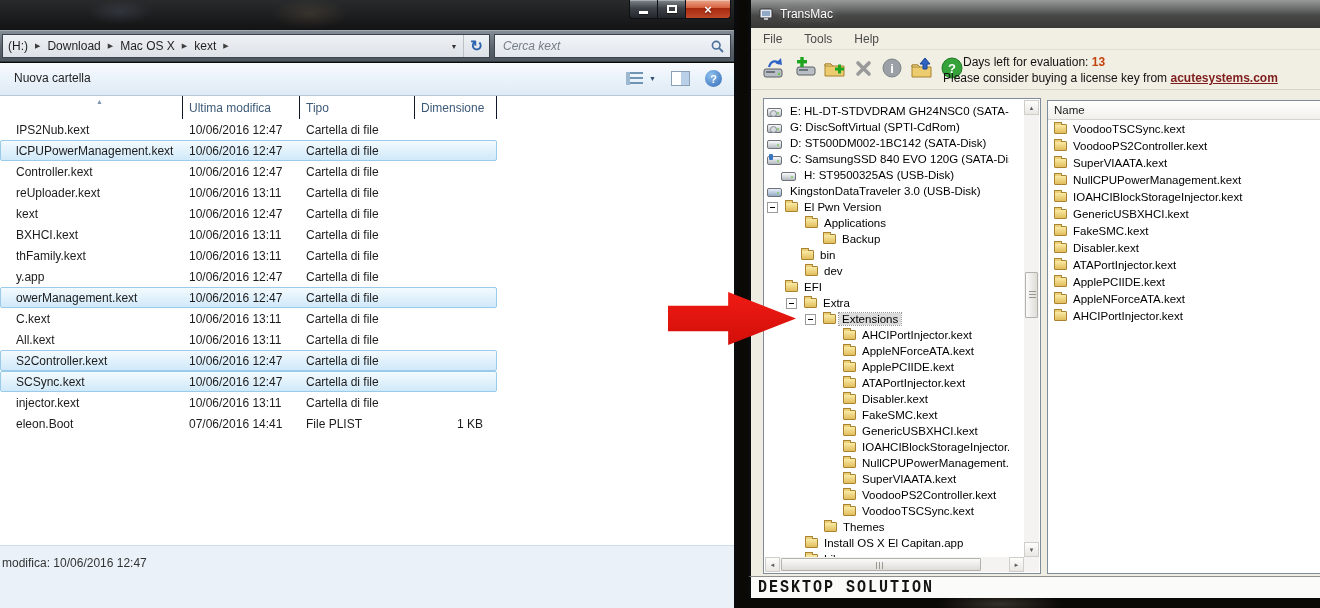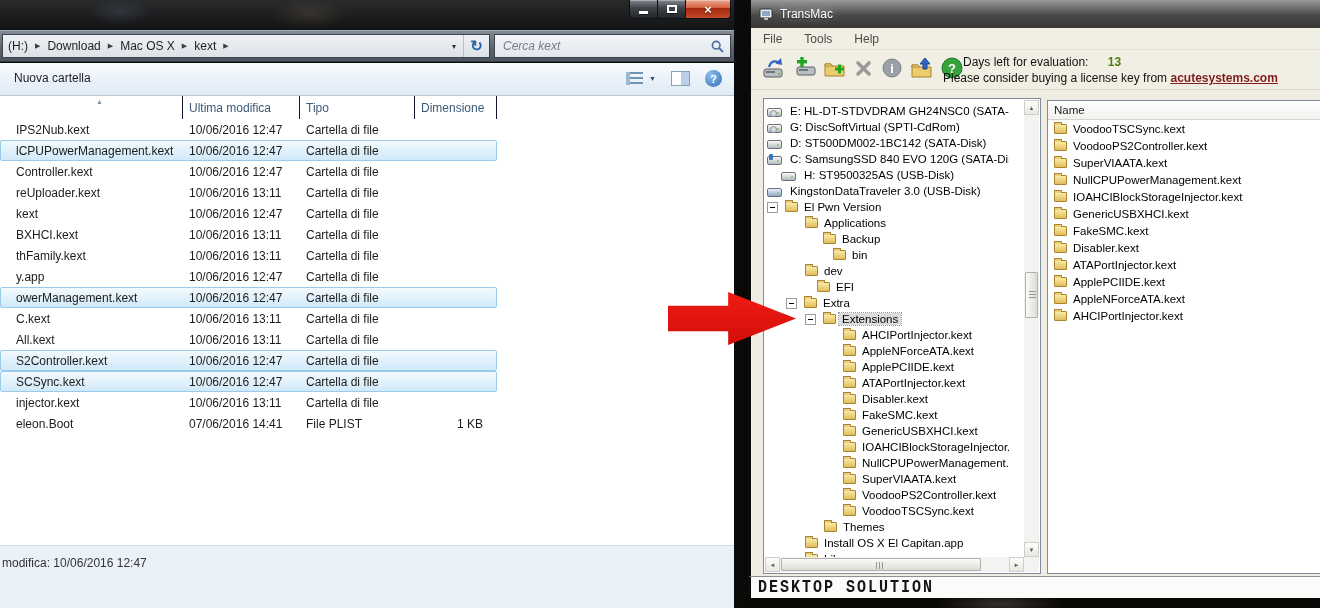--- a/index.html
+++ b/index.html
@@ -90,21 +90,21 @@
     background:linear-gradient(rgba(82,88,98,.55), rgba(16,17,20,.75) 55%, rgba(10,10,12,.8));
     display:flex; align-items:center; padding-left:8px; gap:6px; }
   .tm-title { color:#fff; font-size:12px; text-shadow:0 0 6px rgba(255,255,255,.6), 0 1px 2px #000; }
   .tm-menubar { position:absolute; left:0; top:28px; width:100%; height:22px; background:#f1efe3;
     border-bottom:1px solid #e3e0d1; display:flex; align-items:center; padding-left:12px; gap:22px;
     font-size:12px; color:#4a4a4a; }
   .tm-toolbar { position:absolute; left:0; top:50px; width:100%; height:40px; background:#f1efe3;
     border-bottom:1px solid #d9d6c7; }
   .tm-icons { position:absolute; left:12px; top:7px; display:flex; gap:7px; align-items:center; }
   .tm-eval { position:absolute; left:192px; top:4px; font-size:12px; color:#111; line-height:16px; }
-  .eval-days { color:#4d7c0f; font-weight:bold;margin-left:16px; }
+  .eval-days { color:#c2410c; font-weight:bold; }
   .eval-label { font-weight:normal;padding-left:20px; }
   .eval-link { color:#7f1d1d; font-weight:bold; text-decoration:underline; }
 
   .tm-tree-pane { position:absolute; left:12px; top:98px; width:278px; height:476px; background:#fff; border:1px solid #7f8c9c; }
   .tm-tree-items { position:absolute; left:1px; top:4px; width:244px; bottom:16px; overflow:hidden; }
   .trow { display:flex; align-items:center; height:16px; white-space:nowrap; font-size:11.5px; color:#000; }
   .tlabel { padding:0 3px; }
   .trow.sel .tlabel { background:#dcdcdc; outline:1px dotted #9a9a9a; }
   .exp { width:11px; height:11px; border:1px solid #9a9a9a; background:#fff; position:relative; flex:none; margin-right:7px; }
   .exp::before { content:""; position:absolute; left:2px; top:4px; width:5px; height:1px; background:#000; }
@@ -414,29 +414,29 @@
           <span class="tlabel">El Pwn Version</span>
         </div>
         <div class="trow" style="padding-left: 40px;">
           <span class="fic"></span>
           <span class="tlabel">Applications</span>
         </div>
         <div class="trow" style="padding-left: 58px;">
           <span class="fic"></span>
           <span class="tlabel">Backup</span>
         </div>
-        <div class="trow" style="padding-left: 55px; margin-left: 13px;">
+        <div class="trow" style="padding-left: 36px;">
           <span class="fic"></span>
           <span class="tlabel">bin</span>
         </div>
         <div class="trow" style="padding-left: 40px;">
           <span class="fic"></span>
           <span class="tlabel">dev</span>
         </div>
-        <div class="trow" style="padding-left: 52px;">
+        <div class="trow" style="padding-left: 20px;">
           <span class="fic"></span>
           <span class="tlabel">EFI</span>
         </div>
         <div class="trow" style="padding-left: 21px;">
           <span class="exp"></span>
           <span class="fic"></span>
           <span class="tlabel">Extra</span>
         </div>
         <div class="trow sel" style="padding-left: 40px;">
           <span class="exp"></span>

